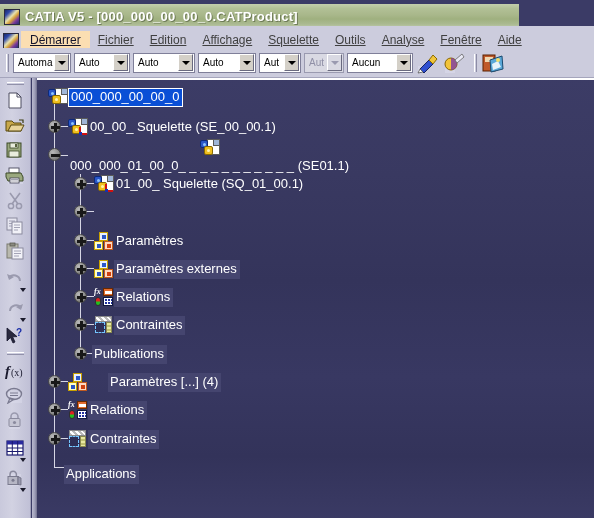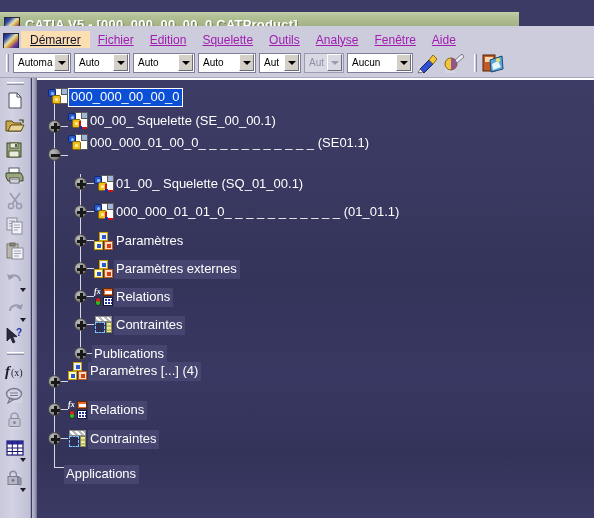--- a/index.html
+++ b/index.html
@@ -12,21 +12,21 @@
   }
   #app {
     position: relative;
     width: 594px; height: 518px;
     overflow: hidden;
     background: #3b3b66;
   }
 
   
   #titlebar {
-    position: absolute; left: 0; top: 12px; width: 519px; height: 26px;
+    position: absolute; left: 0; top: 4px; width: 519px; height: 26px;
     background: linear-gradient(to bottom,
        #c3ceac 0%, #b2c096 18%, #a8b78a 45%,
        #9fb07f 60%, #aab991 80%, #c6d0b5 100%);
     border-bottom: 1px solid #8c9a74;
     display: flex; align-items: center;
   }
   #titlebar .tb-icon {
     width: 16px; height: 16px; margin-left: 4px; margin-right: 5px;
     flex: 0 0 16px;
     border: 1px solid #2b2b40;
@@ -49,21 +49,21 @@
   }
   #menubar .mb-icon {
     width: 16px; height: 16px; margin-left: 3px; margin-right: 2px;
     flex: 0 0 16px;
     border: 1px solid #2b2b40;
     background:
       linear-gradient(135deg, #1b2a6b 0%, #2f49a8 22%, #e8e2b0 45%,
                       #d6a33b 60%, #7a3a9c 78%, #23306e 100%);
   }
   #menubar .menu-item {
-    font-size: 12px; color: #a21caf; padding: 2px 8px 3px 8px;
+    font-size: 12px; color: #404040; padding: 2px 8px 3px 8px;
     white-space: nowrap; line-height: 15px;
   }
   #menubar .menu-item.start {
     background: #fbdeb2; color: #14142b;
     padding-left: 9px; padding-right: 9px;
   }
   #menubar .menu-item .mn { text-decoration: underline; }
 
   
   #toolbar {
@@ -322,20 +322,23 @@
   <div id="menubar">
     <div class="mb-icon"></div>
     <div class="menu-item start">
       <span class="mn">Démarrer</span>
     </div>
     <div class="menu-item">
       <span class="mn">Fichier</span>
     </div>
     <div class="menu-item">
       <span class="mn">Edition</span>
+    </div>
+    <div class="menu-item">
+      <span class="mn">Affichage</span>
     </div>
     <div class="menu-item">
       <span class="mn">Squelette</span>
     </div>
     <div class="menu-item">
       <span class="mn">Outils</span>
     </div>
     <div class="menu-item">
       <span class="mn">Analyse</span>
     </div>
@@ -584,61 +587,52 @@
     <div class="row" style="left:16px; top:6px;">
       <span class="ico ic-doc">
         <span class="page"></span>
           <span class="gearblue"></span>
           <span class="gearyellow"></span>
       </span>
       <span class="lbl sel">000_000_00_00_0</span>
     </div>
 
     <div class="node plus" style="left:16px; top:42px;"></div>
-    <div class="row" style="left:36px; top:30px;">
+    <div class="row" style="left:36px; top:36px;">
       <span class="ico ic-doc">
         <span class="page"></span>
           <span class="gearblue"></span>
           <span class="gearyellow"></span>
           <span class="redaxis"></span>
       </span>
       <span class="lbl">00_00_ Squelette (SE_00_00.1)</span>
     </div>
 
     <div class="node minus" style="left:16px; top:70px;"></div>
-    <div class="row" style="left:36px; top:52px;">
+    <div class="row" style="left:36px; top:61px;flex-direction:column;">
       <span class="ico ic-doc">
         <span class="page"></span>
           <span class="gearblue"></span>
           <span class="gearyellow"></span>
       </span>
       <span class="lbl">000_000_01_00_0_ _ _ _ _ _ _ _ _ _ _ (SE01.1)</span>
     </div>
 
     <div class="node plus" style="left:42px; top:99px;"></div>
     <div class="row" style="left:62px; top:93px;">
       <span class="ico ic-doc">
         <span class="page"></span>
           <span class="gearblue"></span>
           <span class="gearyellow"></span>
           <span class="redaxis"></span>
       </span>
       <span class="lbl">01_00_ Squelette (SQ_01_00.1)</span>
     </div>
 
     <div class="node plus" style="left:42px; top:127px;"></div>
-    <div class="row" style="left:62px; top:121px;">
-      <span class="ico ic-doc">
-        <span class="page"></span>
-          <span class="gearblue"></span>
-          <span class="gearyellow"></span>
-          <span class="redaxis"></span>
-      </span>
-      <span class="lbl">000_000_01_01_0_ _ _ _ _ _ _ _ _ _ _ (01_01.1)</span>
-    </div>
 
     <div class="node plus" style="left:42px; top:156px;"></div>
     <div class="row" style="left:62px; top:150px;">
       <span class="ico ic-param">
         <span class="cube-top"></span>
           <span class="cube-l"></span>
           <span class="cube-r"></span>
       </span>
       <span class="lbl">Paramètres</span>
     </div>
@@ -673,21 +667,21 @@
       </span>
       <span class="lbl hl">Contraintes</span>
     </div>
 
     <div class="node plus" style="left:42px; top:269px;"></div>
     <div class="row" style="left:60px; top:263px;">
       <span class="lbl hl">Publications</span>
     </div>
 
     <div class="node plus" style="left:16px; top:297px;"></div>
-    <div class="row" style="left:36px; top:280px;">
+    <div class="row" style="left:36px; top:291px;gap:20px;">
       <span class="ico ic-param">
         <span class="cube-top"></span>
           <span class="cube-l"></span>
           <span class="cube-r"></span>
       </span>
       <span class="lbl hl">Paramètres [...] (4)</span>
     </div>
 
     <div class="node plus" style="left:16px; top:325px;"></div>
     <div class="row" style="left:36px; top:319px;">

